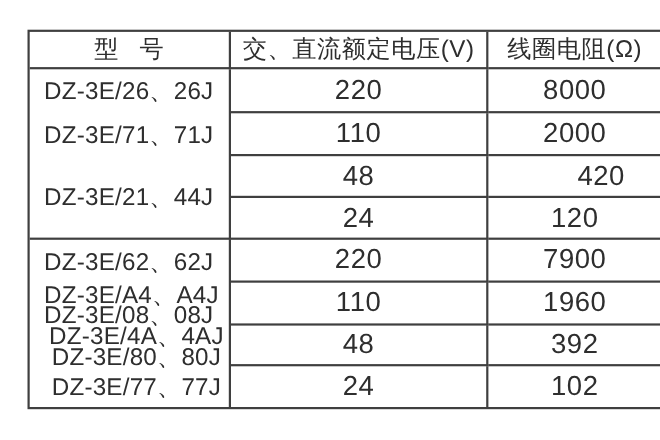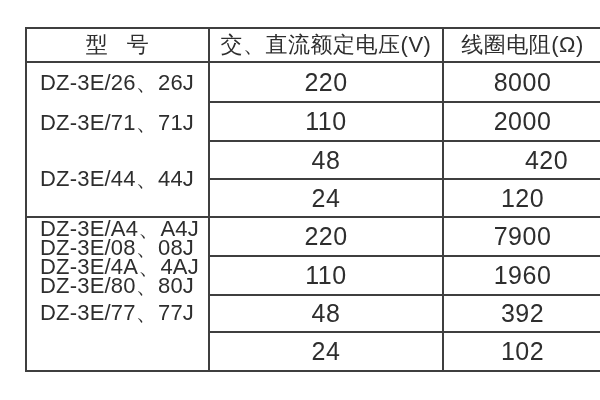--- a/index.html
+++ b/index.html
@@ -64,57 +64,60 @@
     justify-content: center;
     padding-left: 13px;
     font-size: 22px;
     letter-spacing: 0.2px;
   }
   .model-slot .model-line { line-height: 19px; }
   .model-slot.single .model-line { line-height: 24px; }
   .h40 { height: 40px; }
   .h39 { height: 39px; }
   .h74 { height: 74px; }
-  .h37 { height: 37px; }
+  .h37 { height: 37px; align-items: center; }
 </style>
 </head>
 <body>
 
 <div class="stage">
   <div class="spec-table">
 
     <div class="cell th th-model" style="grid-row:1; grid-column:1;">型 号</div>
     <div class="cell th" style="grid-row:1; grid-column:2;">交、直流额定电压(V)</div>
     <div class="cell th last-col" style="grid-row:1; grid-column:3;">线圈电阻(Ω)</div>
 
     <div class="cell model-cell sec1">
       <div class="model-slot single h40">
         <span class="model-line">DZ-3E/26、26J</span>
       </div>
       <div class="model-slot single h39">
         <span class="model-line">DZ-3E/71、71J</span>
       </div>
       <div class="model-slot single h74">
-        <span class="model-line">DZ-3E/44、44J</span>
+        <span class="model-line">DZ-3E/21、44J</span>
       </div>
     </div>
 
     <div class="cell num" style="grid-row:2; grid-column:2;">220</div>
     <div class="cell num last-col" style="grid-row:2; grid-column:3;">8000</div>
 
     <div class="cell num" style="grid-row:3; grid-column:2;">110</div>
     <div class="cell num last-col" style="grid-row:3; grid-column:3;">2000</div>
 
     <div class="cell num" style="grid-row:4; grid-column:2;">48</div>
     <div class="cell num last-col" style="grid-row:4; grid-column:3;padding-left:48px;">420</div>
 
     <div class="cell num" style="grid-row:5; grid-column:2;">24</div>
     <div class="cell num last-col" style="grid-row:5; grid-column:3;">120</div>
 
     <div class="cell model-cell sec2">
+      <div class="model-slot single h39">
+        <span class="model-line">DZ-3E/62、62J</span>
+      </div>
       <div class="model-slot h39">
         <span class="model-line">DZ-3E/A4、A4J</span>
         <span class="model-line">DZ-3E/08、08J</span>
       </div>
       <div class="model-slot h37">
         <span class="model-line">DZ-3E/4A、4AJ</span>
         <span class="model-line">DZ-3E/80、80J</span>
       </div>
       <div class="model-slot single h37">
         <span class="model-line">DZ-3E/77、77J</span>

